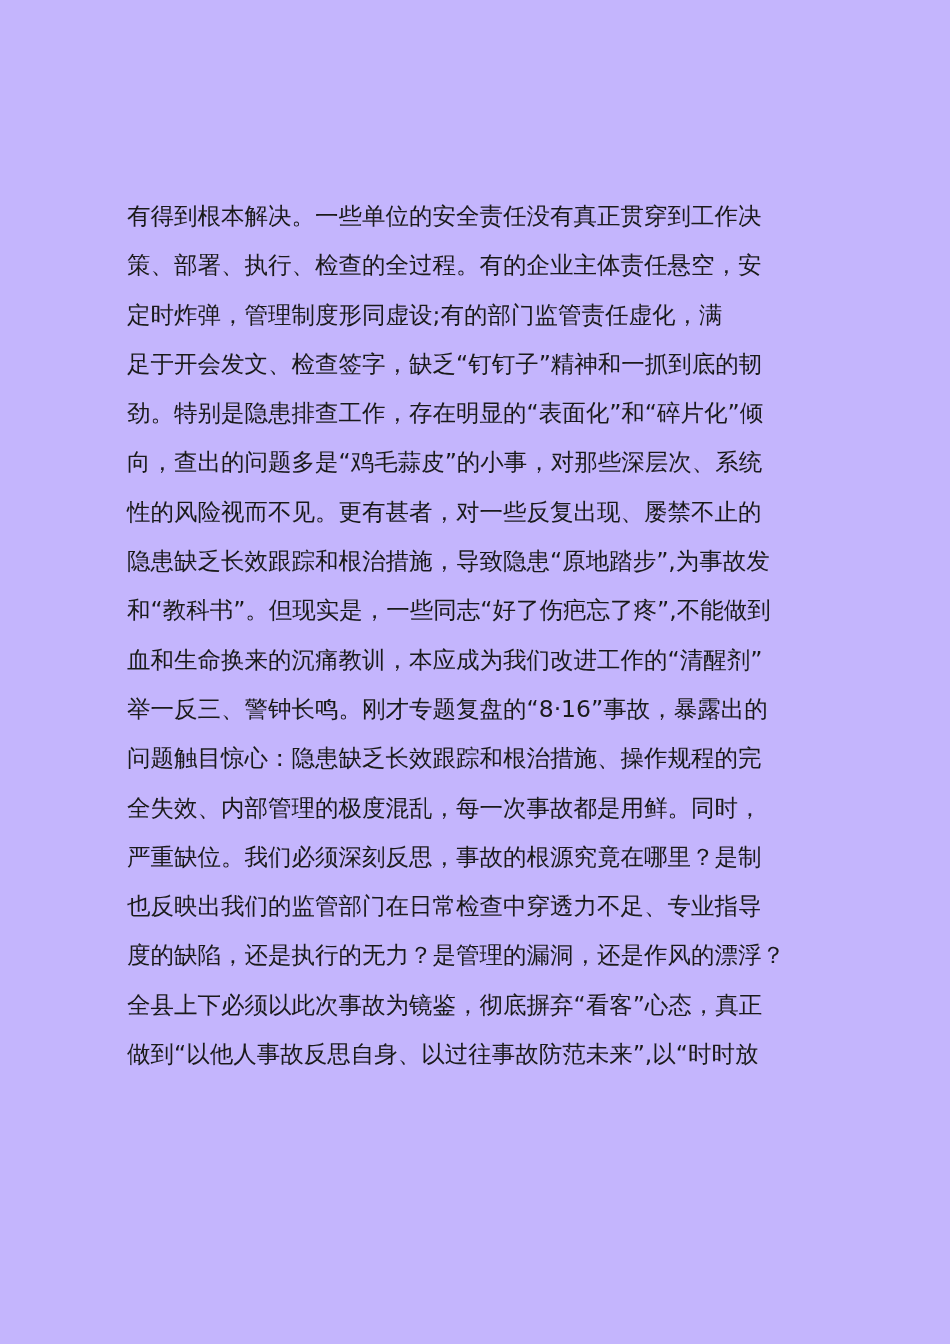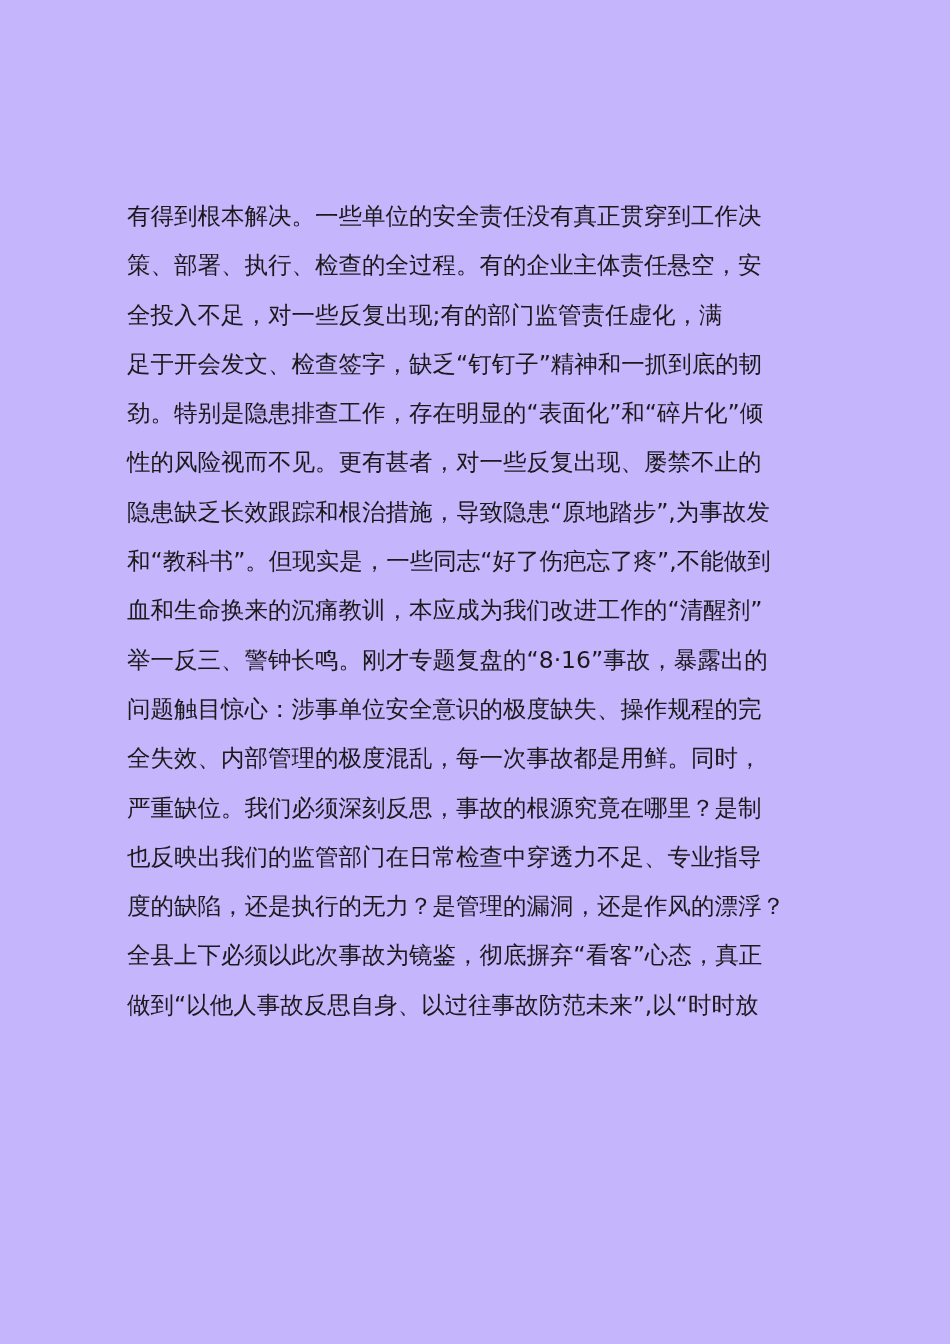--- a/index.html
+++ b/index.html
@@ -42,32 +42,33 @@
   </style>
 </head>
 <body>
 
 <div class="page">
   <div class="body-text">
 
     <div>
       <div class="line">有得到根本解决。一些单位的安全责任没有真正贯穿到工作决</div>
       <div class="line">策、部署、执行、检查的全过程。有的企业主体责任悬空，安</div>
-      <div class="line">全投入不足，对一些反复出现;有的部门监管责任虚化，满</div>
+      <div class="line">定时炸弹，管理制度形同虚设;有的部门监管责任虚化，满</div>
       <div class="line">足于开会发文、检查签字，缺乏“钉钉子”精神和一抓到底的韧</div>
       <div class="line">劲。特别是隐患排查工作，存在明显的“表面化”和“碎片化”倾</div>
+      <div class="line">向，查出的问题多是“鸡毛蒜皮”的小事，对那些深层次、系统</div>
       <div class="line">性的风险视而不见。更有甚者，对一些反复出现、屡禁不止的</div>
       <div class="line">隐患缺乏长效跟踪和根治措施，导致隐患“原地踏步”,为事故发</div>
     </div>
 
     <div>
       <div class="line">和“教科书”。但现实是，一些同志“好了伤疤忘了疼”,不能做到</div>
       <div class="line">血和生命换来的沉痛教训，本应成为我们改进工作的“清醒剂”</div>
       <div class="line">举一反三、警钟长鸣。刚才专题复盘的“8·16”事故，暴露出的</div>
-      <div class="line">问题触目惊心：涉事单位安全意识的极度缺失、操作规程的完</div>
+      <div class="line">问题触目惊心：隐患缺乏长效跟踪和根治措施、操作规程的完</div>
       <div class="line">全失效、内部管理的极度混乱，每一次事故都是用鲜。同时，</div>
       <div class="line">严重缺位。我们必须深刻反思，事故的根源究竟在哪里？是制</div>
       <div class="line">也反映出我们的监管部门在日常检查中穿透力不足、专业指导</div>
       <div class="line">度的缺陷，还是执行的无力？是管理的漏洞，还是作风的漂浮？</div>
       <div class="line">全县上下必须以此次事故为镜鉴，彻底摒弃“看客”心态，真正</div>
       <div class="line">做到“以他人事故反思自身、以过往事故防范未来”,以“时时放</div>
     </div>
 
   </div>
 </div>

